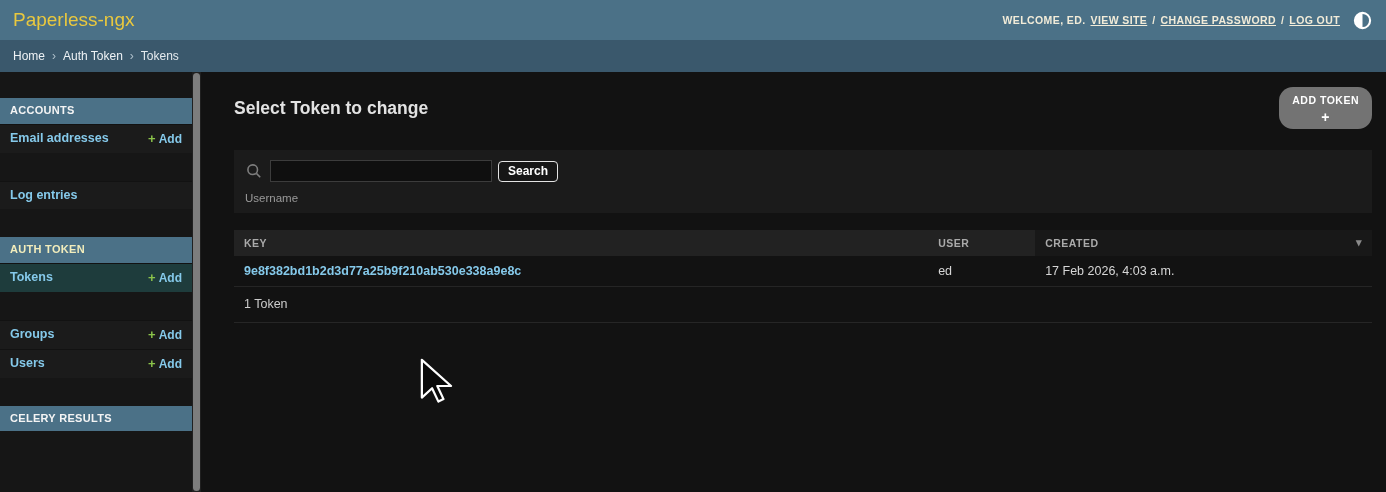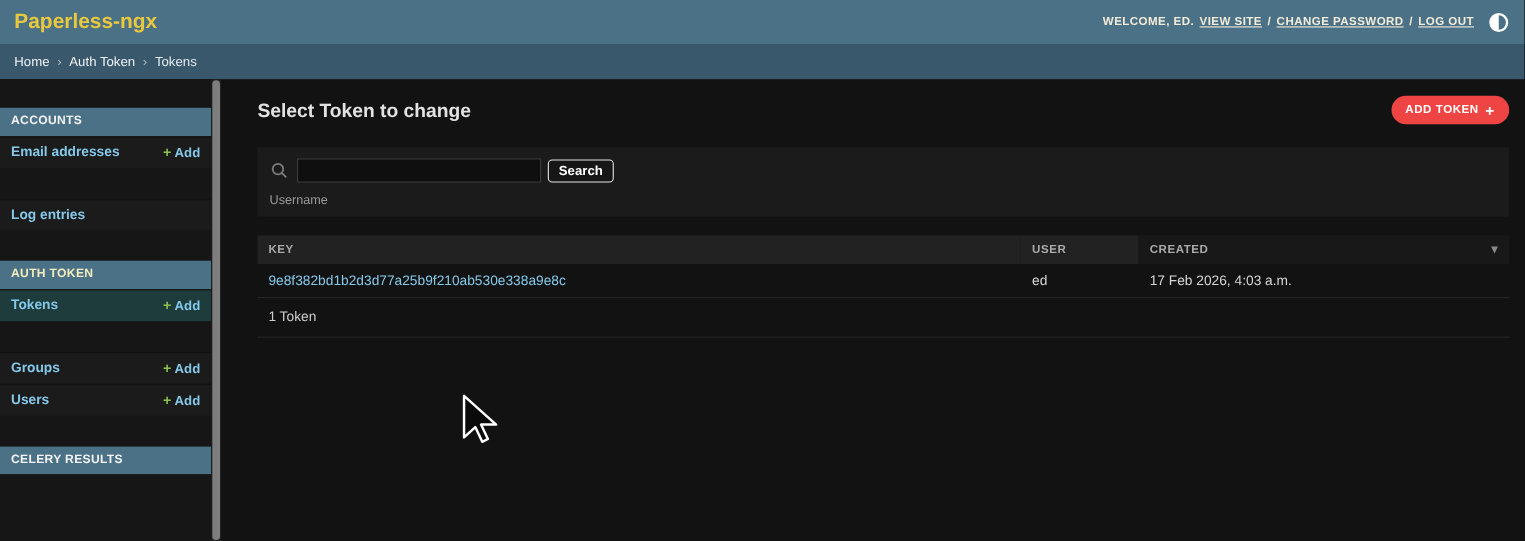--- a/index.html
+++ b/index.html
@@ -8,21 +8,21 @@
     width:1386px; height:492px; overflow:hidden; position:relative;
     background:#121212; font-family:"Liberation Sans", sans-serif;
   }
   a { text-decoration:none; }
 
   
   #app-header {
     height:40px; background:#4b7187; display:flex; align-items:center;
     justify-content:space-between; padding:0 14px 0 13px;
   }
-  .branding { color:#e9c83e; font-size:19px; font-weight:700; }
+  .branding { color:#e9c83e; font-size:19px; font-weight:400; }
   .user-tools {
     color:#f2ecd9; font-size:10.5px; font-weight:bold; letter-spacing:.4px;
     display:flex; align-items:center; gap:5px;
   }
   .user-tools a { color:#f2ecd9; text-decoration:underline; }
   .theme-toggle { margin-left:8px; display:flex; align-items:center; cursor:pointer; background:none; border:none; padding:0; }
 
   
   .breadcrumbs {
     height:32px; background:#3a586c; display:flex; align-items:center;
@@ -63,24 +63,25 @@
 
   
   .sidebar-scrollbar { width:9px; background:#202020; flex:none; padding:1px; }
   .sidebar-scroll-thumb { width:7px; height:100%; background:#7d7d7d; border-radius:4px; }
 
   
   .main { flex:1; padding:0 14px 0 33px; position:relative; min-width:0; }
   .main-header { display:flex; justify-content:space-between; align-items:center; padding-top:15px; }
   h1.page-title { margin:0; font-size:17.5px; font-weight:600; color:#e2e2e2; }
   .add-object-btn {
-    background:#ef4444; border:none; color:#ffffff; font-family:inherit;
+    background:#737373; border:none; color:#ffffff; font-family:inherit;
     font-size:10.5px; font-weight:bold; letter-spacing:.5px;
     border-radius:14px; padding:7px 13px; display:flex; align-items:center; gap:6px;
     cursor:pointer;
+    flex-direction:column;
   }
   .add-object-btn .btn-plus { font-size:14px; font-weight:bold; line-height:10px; }
 
   .search-module { margin-top:21px; background:#1b1b1b; padding:10px 10px 9px; }
   .search-row { display:flex; align-items:center; }
   .search-icon { display:flex; align-items:center; margin-left:2px; }
   .search-input {
     width:222px; height:22px; background:#0f0f0f; border:1px solid #3c3c3c;
     margin-left:8px; color:#dddddd; font-family:inherit; font-size:12px; padding:0 6px;
   }
@@ -94,21 +95,21 @@
   .results-table { width:100%; border-collapse:collapse; margin-top:17px; }
   .results-table th {
     background:#222222; color:#aaaaaa; font-size:10.5px; font-weight:bold;
     letter-spacing:.5px; text-align:left; padding:7px 10px;
   }
   .results-table th.sorted { background:#181818; position:relative; }
   .sort-caret { position:absolute; right:10px; top:6px; color:#8a8a8a; font-size:11px; cursor:pointer; }
   .results-table td {
     padding:8px 10px; font-size:12.5px; border-bottom:1px solid #252525; color:#d6d6d6;
   }
-  .results-table td a.token-link { color:#85c9ea; font-weight:400; }
+  .results-table td a.token-link { color:#85c9ea; font-weight:700; }
   .cell-user { font-weight:normal; color:#e6e6e6; }
   .col-key { width:61%; } .col-user { width:9.4%; } .col-created { width:29.6%; }
 
   .paginator {
     font-size:12.5px; color:#cccccc; padding:10px 0 11px 10px;
     border-bottom:1px solid #262626;
   }
 
   
   .cursor { position:absolute; left:420px; top:358px; pointer-events:none; }

